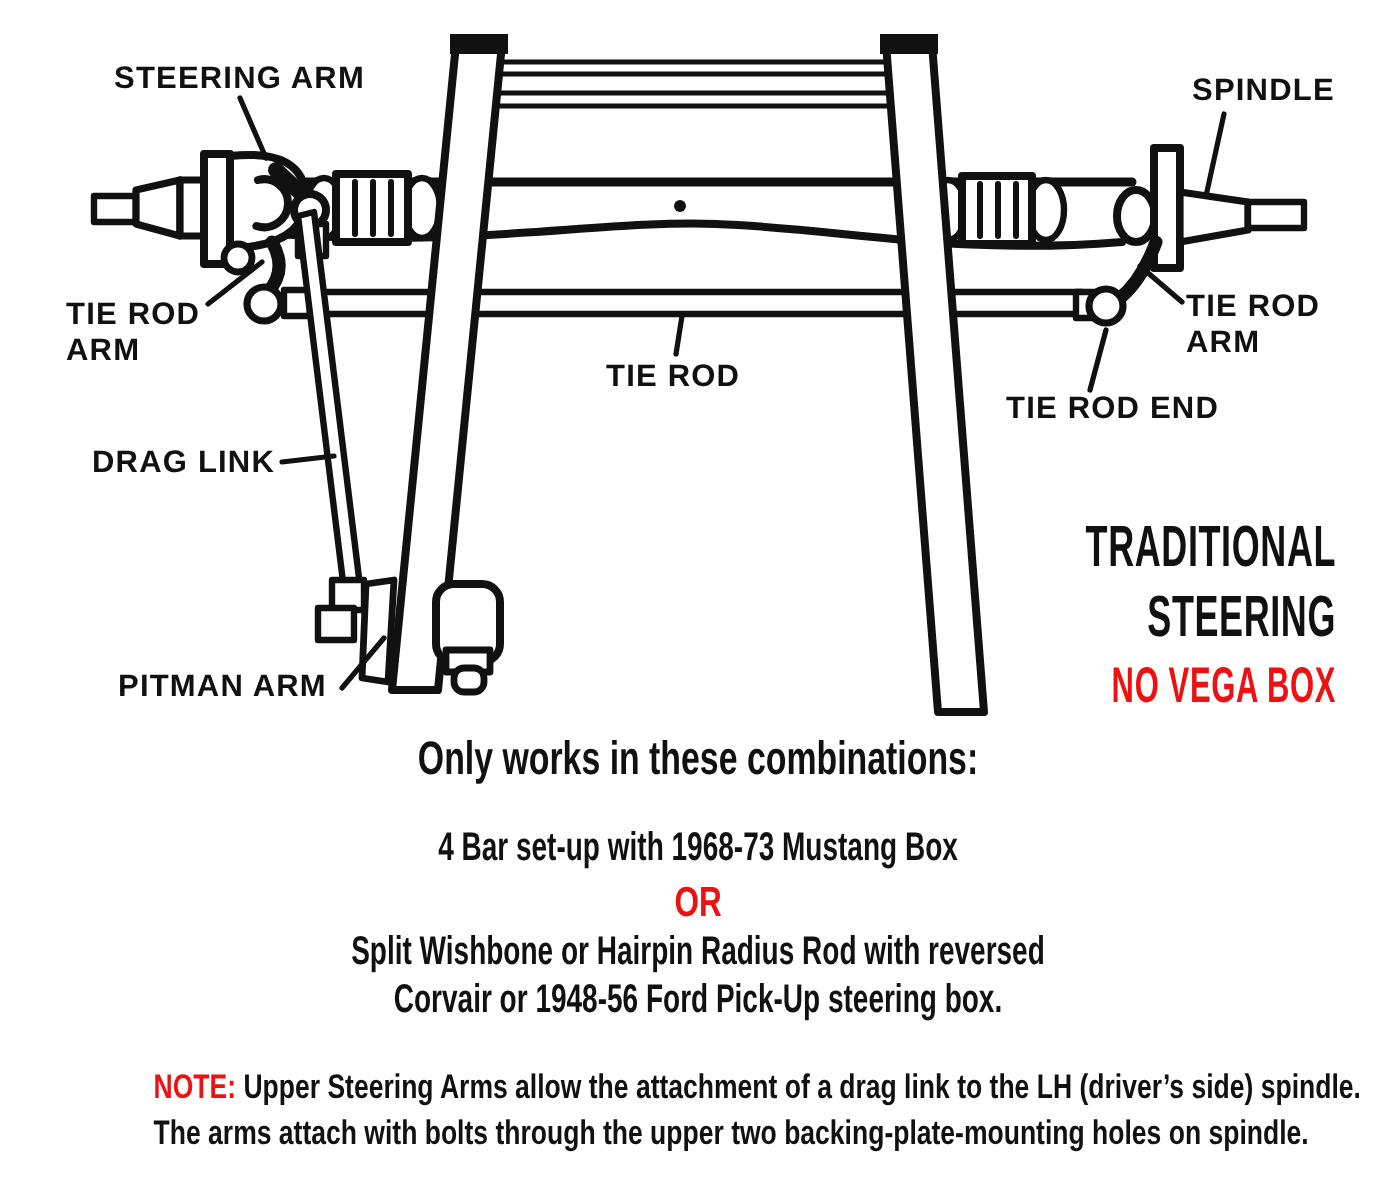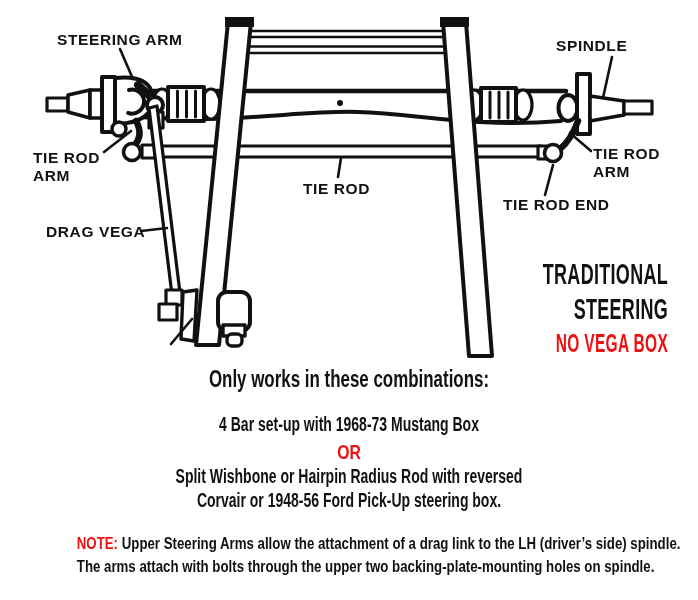--- a/index.html
+++ b/index.html
@@ -126,26 +126,27 @@
         <path d="M141 231 L167 228"></path>
         <path d="M171 344 L192 319"></path>
         <path d="M338 177 L341 158"></path>
         <path d="M545 195 L553 165"></path>
         <path d="M591 151 L570 133"></path>
       </g>
     </g>
   </svg>
 
   <div class="lbl" style="left:57px;  top:31px;">STEERING ARM</div>
-  <div class="lbl" style="left:556px; top:37px;">SPINDLE</div>
+  <div class="lbl" style="left:596px; top:37px;">SPINDLE</div>
   <div class="lbl" style="left:33px;  top:149px;">
     <span>TIE ROD</span>
     <span>ARM</span>
   </div>
-  <div class="lbl" style="left:46px;  top:223px;">DRAG VEGA</div>
+  <div class="lbl" style="left:46px;  top:223px;">DRAG LINK</div>
+  <div class="lbl" style="left:59px;  top:335px;">PITMAN ARM</div>
   <div class="lbl" style="left:303px; top:180px;">TIE ROD</div>
   <div class="lbl" style="left:503px; top:196px;">TIE ROD END</div>
   <div class="lbl" style="left:593px; top:145px;">
     <span>TIE ROD</span>
     <span>ARM</span>
   </div>
 
   <div id="headline">
     <div class="h1">TRADITIONAL</div>
     <div class="h1">STEERING</div>

